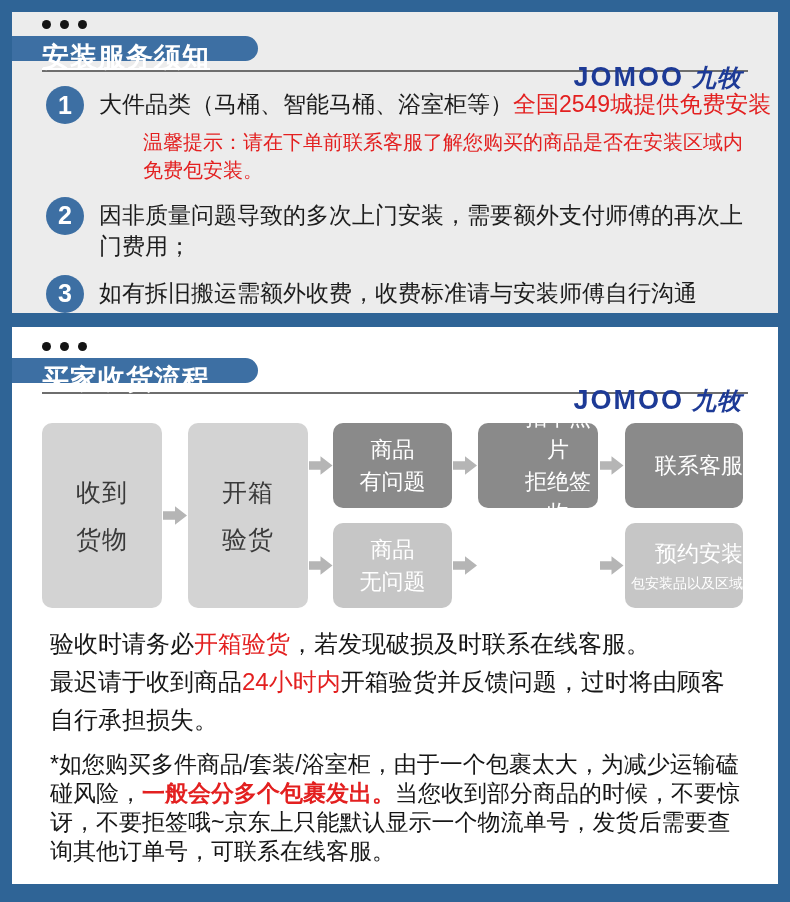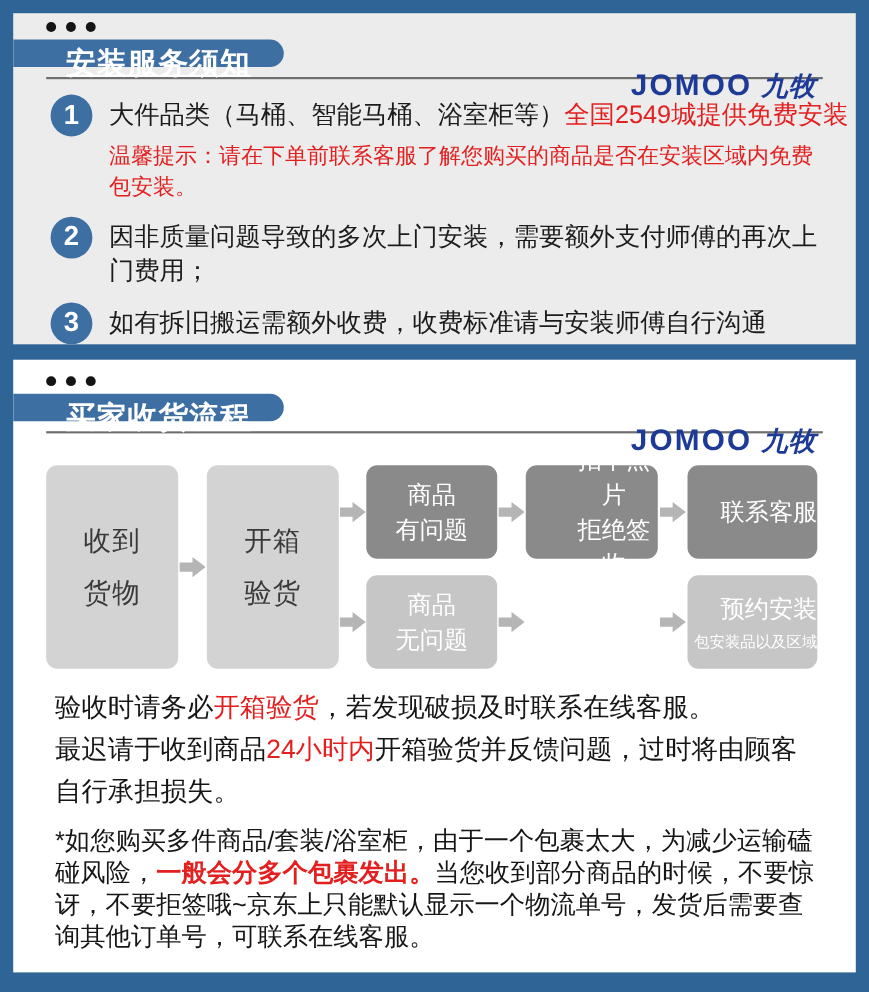--- a/index.html
+++ b/index.html
@@ -13,40 +13,40 @@
   .panel-flow{top:327px;height:557px;background:var(--panel2_bg,#ffffff);}
 
   .hdr-dots{display:flex;gap:9px;margin:8px 0 0 30px;}
   .panel-flow .hdr-dots{margin-top:15px;}
   .dot{width:9px;height:9px;border-radius:50%;background:#141414;}
 
   .ribbon{
     margin-top:7px;width:246px;height:25px;box-sizing:border-box;
     background:var(--ribbon,#3d6fa3);border-radius:0 22px 22px 0;
     color:#fff;font-size:27px;font-weight:bold;line-height:43px;
-    padding-left:48px;letter-spacing:1px;text-decoration:underline;
+    padding-left:30px;letter-spacing:1px;text-decoration:underline;
   }
   .logo{position:absolute;right:36px;display:flex;align-items:baseline;gap:8px;
     color:var(--logo,#1d3a96);font-weight:bold;}
   .panel-install .logo{top:50px;}
   .panel-flow .logo{top:58px;}
   .logo-en{font-size:27px;letter-spacing:2px;}
   .logo-cn{font-size:24px;letter-spacing:1px;font-style:italic;}
   .rule{margin:9px 30px 0 30px;border:none;border-top:2px solid #6e6e6e;height:0;}
 
   
   .items{margin:14px 12px 0 34px;}
   .item{display:flex;align-items:flex-start;margin-bottom:12px;}
   .badge{flex:0 0 38px;height:38px;border-radius:50%;background:var(--ribbon,#3d6fa3);
     color:#fff;font-weight:bold;font-size:25px;display:flex;align-items:center;
     justify-content:center;margin-right:15px;}
   .item-text{font-size:23px;line-height:1.38;color:#1c1c1c;padding-top:3px;max-width:655px;}
   .nowrap{white-space:nowrap;}
   .red{color:var(--red,#e32020);}
-  .item-note{font-size:20px;line-height:1.42;margin-top:7px;max-width:660px;}
+  .item-note{font-size:20px;line-height:1.42;margin-top:7px;max-width:660px;margin-left:44px;}
 
   
   .flow{display:grid;margin:29px 0 0 30px;
     grid-template-columns:120px 26px 120px 25px 119px 26px 120px 27px 118px;
     grid-template-rows:85px 15px 85px;}
   .fbox{border-radius:10px;display:flex;flex-direction:column;align-items:center;
     justify-content:center;text-align:center;}
   .fbox.tall{grid-row:1/4;background:var(--box_light,#d3d3d3);color:#3a3a3a;
     font-size:25px;line-height:1.85;letter-spacing:1px;}
   .fbox.dark{grid-row:1;background:var(--box_dark,#8a8a8a);color:#fff;font-size:22px;line-height:1.45;}

